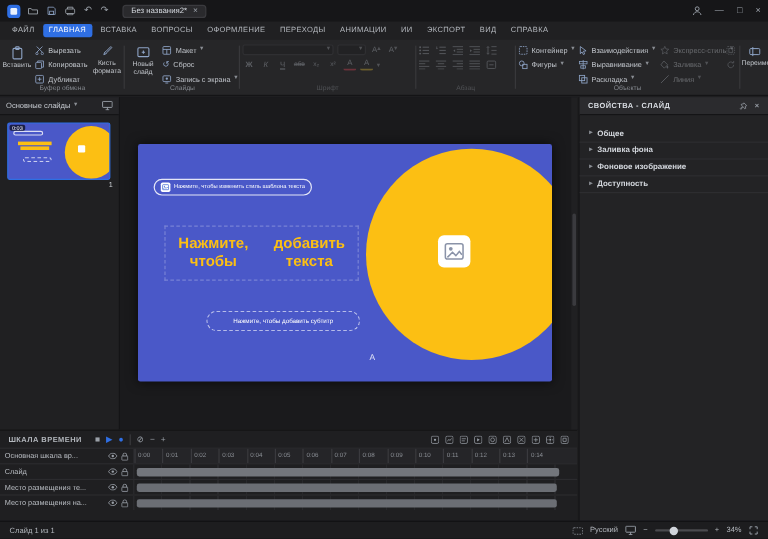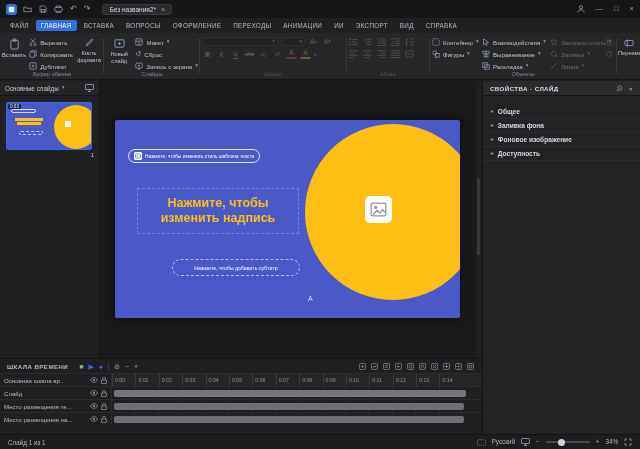--- a/index.html
+++ b/index.html
@@ -43,21 +43,21 @@
   .thumb-num{width:88px;text-align:right;font-size:6px;color:#c8ccd2;margin-top:2px}
   .canvas{flex:1;background:#1a1a1c;position:relative}
   .vscroll{position:absolute;right:0;top:0;bottom:0;width:5px;background:#202022}
   .vthumb{position:absolute;left:1px;right:1px;top:35%;height:28%;background:#3a3a3e;border-radius:2px}
   
   .slide{position:absolute;left:15px;top:39px;width:345px;height:198px;background:var(--slide-bg,#4a58c8);border-radius:2px;overflow:hidden;box-shadow:0 0 10px rgba(0,0,0,.65)}
   .circle{position:absolute;left:190px;top:4px;width:176px;height:176px;border-radius:50%;background:var(--slide-accent,#fcbf13)}
   .pill{position:absolute;left:13px;top:29px;height:14px;display:flex;align-items:center;gap:3px;padding:0 5px;border:1px solid rgba(255,255,255,.85);border-radius:8px}
   .pill-ic{width:8px;height:8px;background:#fff;border-radius:1.5px;display:flex;align-items:center;justify-content:center}
   .pill-txt{font-size:4.8px;color:#fff;white-space:nowrap}
-  .stitle{position:absolute;left:22px;top:68px;width:162px;height:46px;border:1px dashed rgba(255,255,255,.25);display:flex;flex-direction:column;align-items:center;justify-content:center;color:var(--slide-accent,#fcbf13);font-weight:bold;font-size:12.5px;line-height:15px;}
+  .stitle{position:absolute;left:22px;top:68px;width:162px;height:46px;border:1px dashed rgba(255,255,255,.25);display:flex;flex-direction:row;align-items:center;justify-content:center;color:var(--slide-accent,#fcbf13);font-weight:bold;font-size:12.5px;line-height:15px;text-align:center}
   .ssub{position:absolute;left:57px;top:139px;width:128px;height:17px;border:1px dashed rgba(255,255,255,.6);border-radius:9px;display:flex;align-items:center;justify-content:center;color:#fff;font-size:5.2px}
   .imgph{position:absolute;left:250px;top:76px;width:27px;height:27px;background:#fff;border-radius:5px;display:flex;align-items:center;justify-content:center}
   .sfooter{position:absolute;left:193px;top:175px;font-size:7px;color:rgba(255,255,255,.85)}
   
   .m-circle{position:absolute;left:47px;top:2px;width:44px;height:44px;border-radius:50%;background:var(--slide-accent,#fcbf13)}
   .m-pill{position:absolute;left:4px;top:6px;width:25px;height:4px;border:.5px solid rgba(255,255,255,.8);border-radius:2px}
   .m-t1{position:absolute;left:8px;top:15px;width:28px;height:2.5px;background:var(--slide-accent,#fcbf13)}
   .m-t2{position:absolute;left:10px;top:19px;width:24px;height:2.5px;background:var(--slide-accent,#fcbf13)}
   .m-sub{position:absolute;left:12px;top:28px;width:24px;height:4px;border:.5px dashed rgba(255,255,255,.7);border-radius:2px}
   .m-img{position:absolute;left:58px;top:18px;width:6px;height:6px;background:#fff;border-radius:1px}
@@ -501,21 +501,21 @@
                 <svg width="6" height="6" viewBox="0 0 12 12">
                   <rect x="1" y="1.8" width="10" height="8.4" rx="1" fill="none" stroke="#4a6fd4" stroke-width="1.3"></rect>
                   <circle cx="4" cy="4.6" r="1" fill="#4a6fd4"></circle>
                   <path d="M2 9l3-2.8 2 1.8 2-2.3 1.5 1.8" fill="none" stroke="#4a6fd4" stroke-width="1.1"></path>
                 </svg>
               </span>
             <span class="pill-txt">Нажмите, чтобы изменить стиль шаблона текста</span>
           </div>
           <div class="stitle">
             <span>Нажмите, чтобы</span>
-            <span>изменить надпись</span>
+            <span>добавить текста</span>
           </div>
           <div class="ssub">
             <span>Нажмите, чтобы добавить субтитр</span>
           </div>
           <div class="imgph">
             <svg width="17" height="17" viewBox="0 0 12 12">
                 <rect x=".8" y="1.5" width="10.4" height="9" rx="1.2" fill="none" stroke="#8a93a8" stroke-width=".9"></rect>
                 <circle cx="4" cy="4.5" r="1.1" fill="#8a93a8"></circle>
                 <path d="M2 9.5l3-3 2 2 2-2.5 1.5 2" fill="none" stroke="#8a93a8" stroke-width=".9"></path>
               </svg>

